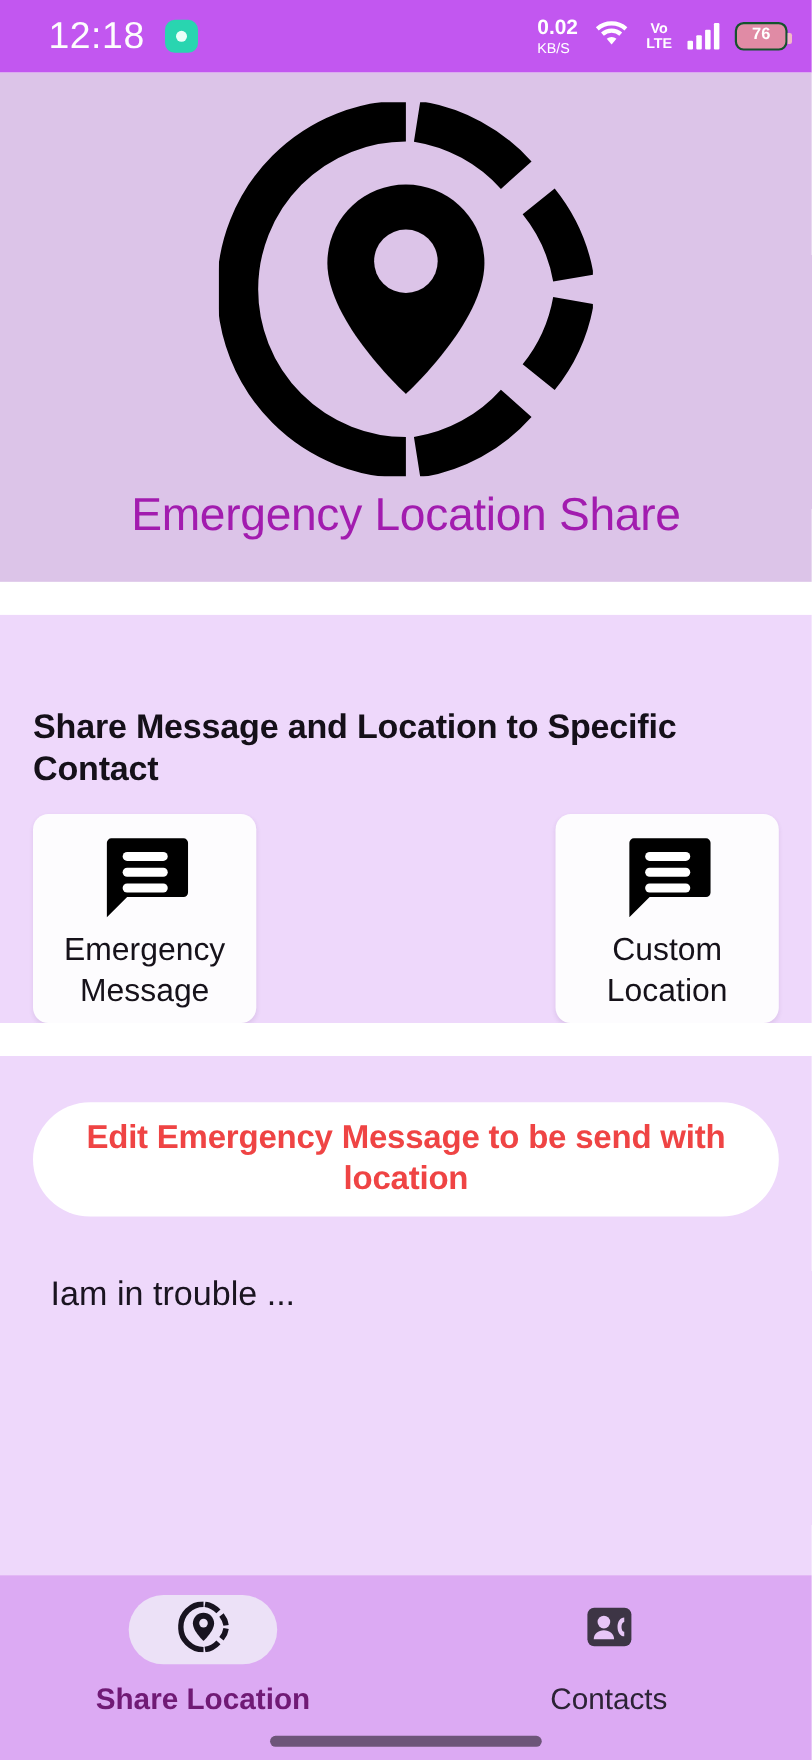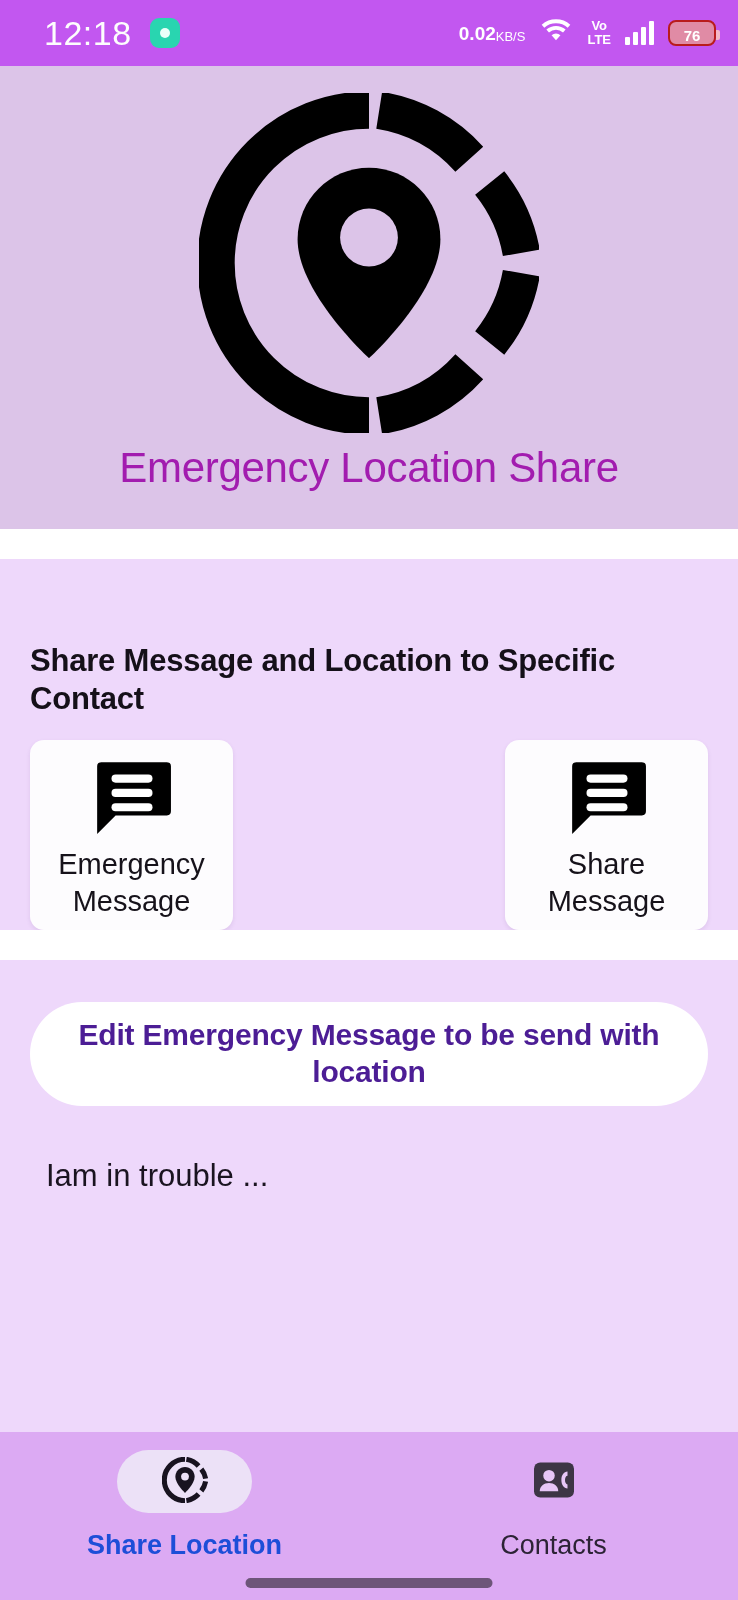--- a/index.html
+++ b/index.html
@@ -18,33 +18,33 @@
     padding:0 22px 0 44px; color:#ffffff;
   }
   .sb-left { display:flex; align-items:center; gap:18px; }
   .sb-clock { font-size:34px; letter-spacing:.5px; color:#fdfdfd; }
   .sb-dot {
     width:30px; height:30px; border-radius:9px; background:#29d5b0;
     display:flex; align-items:center; justify-content:center;
   }
   .sb-dot .inner { width:10px; height:10px; border-radius:50%; background:#eafff9; }
   .sb-right { display:flex; align-items:center; gap:14px; }
-  .sb-speed { display:flex; flex-direction:row; align-items:flex-end; line-height:1; }
+  .sb-speed { display:flex; flex-direction:column; align-items:flex-start; line-height:1; }
   .sb-speed .v { font-size:19px; font-weight:bold; }
   .sb-speed .u { font-size:13px; font-weight:normal; margin-top:2px; }
   .sb-volte { display:flex; flex-direction:column; align-items:center; line-height:1.05; font-size:13px; font-weight:bold; }
   .sb-bars { display:flex; align-items:flex-end; gap:3px; height:24px; }
   .sb-bars i { width:5px; background:#ffffff; border-radius:1px; display:block; }
   .sb-bars i:nth-child(1){ height:8px; }
   .sb-bars i:nth-child(2){ height:13px; }
   .sb-bars i:nth-child(3){ height:18px; }
   .sb-bars i:nth-child(4){ height:24px; }
   .sb-batt {
-    position:relative; width:48px; height:26px; border:2px solid #b91c1c; border-radius:8px;
-    display:flex; align-items:flex-end; justify-content:center; background:#e08ba5;
+    position:relative; width:48px; height:26px; border:2px solid #14532d; border-radius:8px;
+    display:flex; align-items:flex-start; justify-content:center; background:#e08ba5;
   }
   .sb-batt:after { content:""; position:absolute; right:-6px; top:8px; width:4px; height:10px; background:#f3b9c8; border-radius:0 2px 2px 0; }
   .sb-batt span { font-size:15px; font-weight:bold; color:#ffffff; }
 
   
   .header-card {
     background:#dcc4e8; flex:0 0 463px;
     display:flex; flex-direction:column; align-items:center; justify-content:flex-start;
     padding-top:22px;
   }
@@ -67,39 +67,39 @@
   .msg-label { margin-top:8px; font-size:29px; color:#16121a; text-align:center; line-height:1.3; }
 
   
   .edit-card { background:#eed8fb; flex:1 1 auto; padding:42px 20px 0 20px; }
   .edit-btn {
     width:678px; margin:0 auto; min-height:104px; background:#ffffff; border-radius:52px;
     display:flex; align-items:center; justify-content:center; text-align:center;
     padding:10px 40px; border:none; cursor:pointer;
     font-family:"Liberation Sans", sans-serif;
   }
-  .edit-btn span { font-size:30px; font-weight:bold; color:#4c1d95; line-height:1.22; letter-spacing:-.2px; }
+  .edit-btn span { font-size:30px; font-weight:bold; color:#ef4444; line-height:1.22; letter-spacing:-.2px; }
   .msg-preview { margin-top:52px; padding-left:26px; font-size:31px; color:#1a1420; }
 
   
   .navbar {
     background:#dcaaf3; flex:0 0 168px;
     display:flex; align-items:flex-start; justify-content:space-around;
     padding-top:18px; position:relative;
   }
   .nav-item {
     width:218px; display:flex; flex-direction:column; align-items:center; cursor:pointer;
   }
   .nav-pill {
     width:135px; height:63px; border-radius:32px;
     display:flex; align-items:center; justify-content:center;
   }
   .nav-pill.active { background:#ece1f7; }
   .nav-label { margin-top:17px; font-size:27px; color:#2c2335; }
-  .nav-label.active { font-weight:bold; color:#1d4ed8; }
+  .nav-label.active { font-weight:bold; color:#701a75; }
   .home-indicator {
     position:absolute; bottom:12px; left:50%; transform:translateX(-50%);
     width:247px; height:10px; border-radius:6px; background:#6d5579;
   }
 </style>
 </head>
 <body>
 
 <div class="phone">
 
@@ -176,21 +176,21 @@
 
       <div class="msg-card">
         <div class="msg-icon">
           <svg width="82" height="78" viewBox="0 0 40 38">
             <path d="M3 2h34a2 2 0 0 1 2 2v22a2 2 0 0 1-2 2H12l-9 9V4a2 2 0 0 1 2-2z" fill="#000"></path>
             <rect x="10" y="8" width="20" height="4" rx="2" fill="#fff"></rect>
             <rect x="10" y="15" width="20" height="4" rx="2" fill="#fff"></rect>
             <rect x="10" y="22" width="20" height="4" rx="2" fill="#fff"></rect>
           </svg>
         </div>
-        <div class="msg-label">Share Message</div>
+        <div class="msg-label">Custom Location</div>
       </div>
 
     </div>
   </div>
 
   <div class="gap-white"></div>
 
   <div class="edit-card">
     <button class="edit-btn">
       <span>Edit Emergency Message to be send with location</span>

